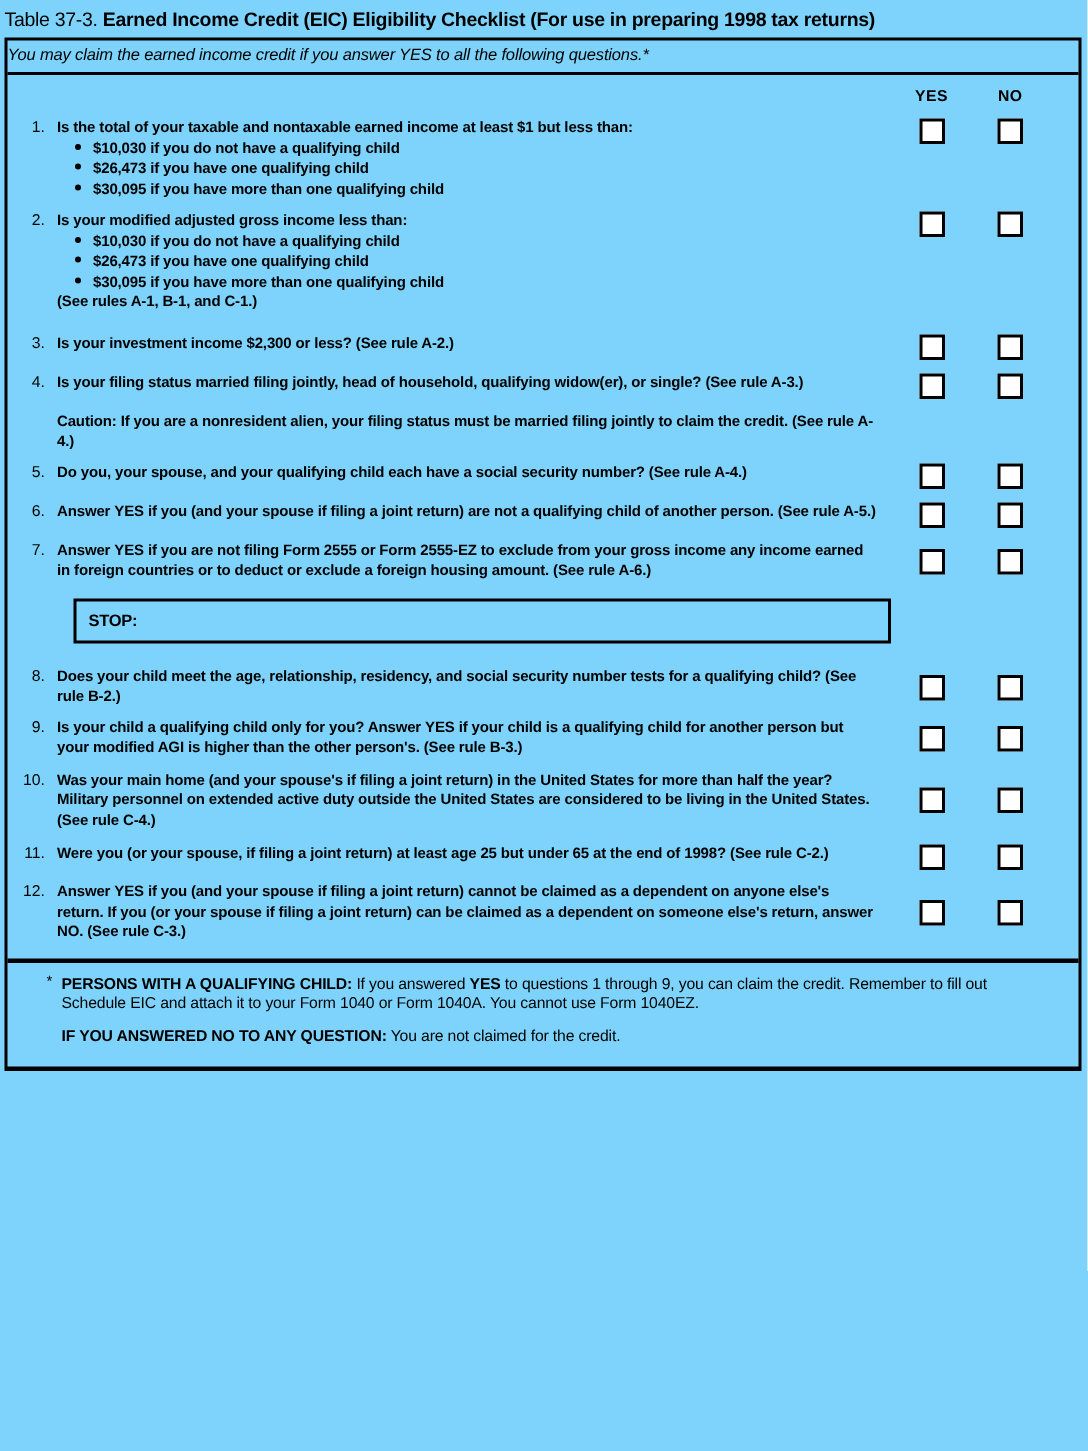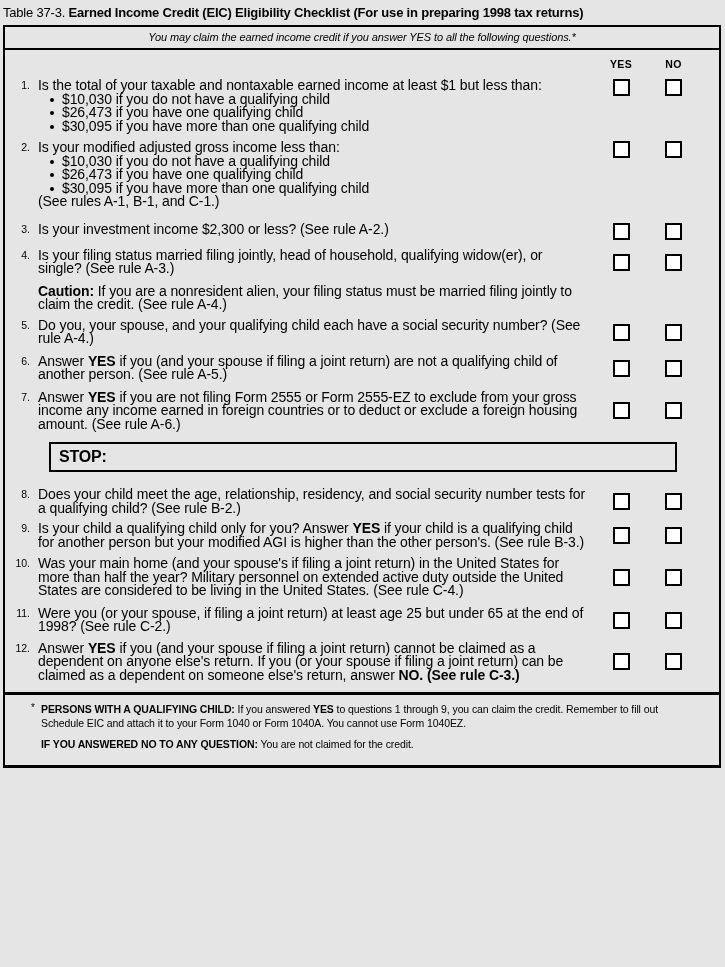--- a/index.html
+++ b/index.html
@@ -1,48 +1,48 @@
 <!DOCTYPE html>
 <html><head>
 <meta charset="utf-8">
 <style>
   html,body{margin:0;padding:0;background:#fff;}
   .page{
-    width:725px;height:967px;background:#e5e5e5;color:#000;
+    width:725px;height:967px;background:#7dd3fc;color:#000;
     font-family:"Liberation Sans","DejaVu Sans",sans-serif;
     position:relative;overflow:hidden;
   }
   .title{padding:5px 0 0 3px;font-size:13px;letter-spacing:-0.2px;white-space:nowrap;}
   .title b{font-size:13px;}
   .docbox{margin:5px 4px 0 3px;border:2px solid #000;border-bottom-width:3px;}
   .introrow{
-    text-align:center;font-style:italic;font-size:11px;letter-spacing:-0.1px;
+    font-style:italic;font-size:11px;letter-spacing:-0.1px;
     padding:4px 0 5px;border-bottom:2px solid #000;
   }
   .content{padding:6px 0 10px 6px;}
   .qrow{display:flex;margin-top:9px;}
   .qrow.hdr{margin-top:2px;}
   .qnum{width:19px;text-align:right;flex-shrink:0;font-size:10.5px;line-height:13.5px;}
   .qtext{
     margin-left:8px;width:548px;flex-shrink:0;
-    font-size:14px;line-height:13.5px;letter-spacing:-0.1px;
+    font-size:10px;line-height:13.5px;letter-spacing:-0.1px;font-weight:bold;
   }
   .cbcell{display:flex;justify-content:center;align-items:center;}
   .cbcell.yes{width:70px;}
   .cbcell.no{width:35px;}
   .cb-top .cbcell{align-items:flex-start;}
   .hdr .cbcell{align-items:flex-start;}
   .cb{width:13px;height:13px;border:2px solid #000;background:#fff;box-sizing:content-box;}
   .colhdr{font-weight:bold;font-size:10.5px;letter-spacing:0.3px;}
   .bullet{margin-left:12px;}
   .dot{display:inline-block;width:4px;height:4px;border-radius:50%;background:#000;margin-right:8px;vertical-align:2px;}
   .stopwrap{margin:11px 0 0 38px;}
   .stopbox{
-    width:628px;box-sizing:border-box;border:2px solid #000;padding:6px 8px;
-    display:flex;font-weight:bold;font-size:16px;line-height:14px;letter-spacing:-0.2px;
+    width:545px;box-sizing:border-box;border:2px solid #000;padding:6px 8px;
+    display:flex;font-weight:bold;font-size:11px;line-height:14px;letter-spacing:-0.2px;
   }
   .stoplabel{width:46px;flex-shrink:0;}
   .stoptext{flex:1;}
   .mt14{margin-top:14px;}
   .mt16{margin-top:16px;}
   .mt7{margin-top:7px;}
   .mt8{margin-top:8px;}
   .footnotes{
     border-top:3px solid #000;padding:8px 18px 13px 36px;
     font-size:10.5px;line-height:13.5px;letter-spacing:-0.1px;

